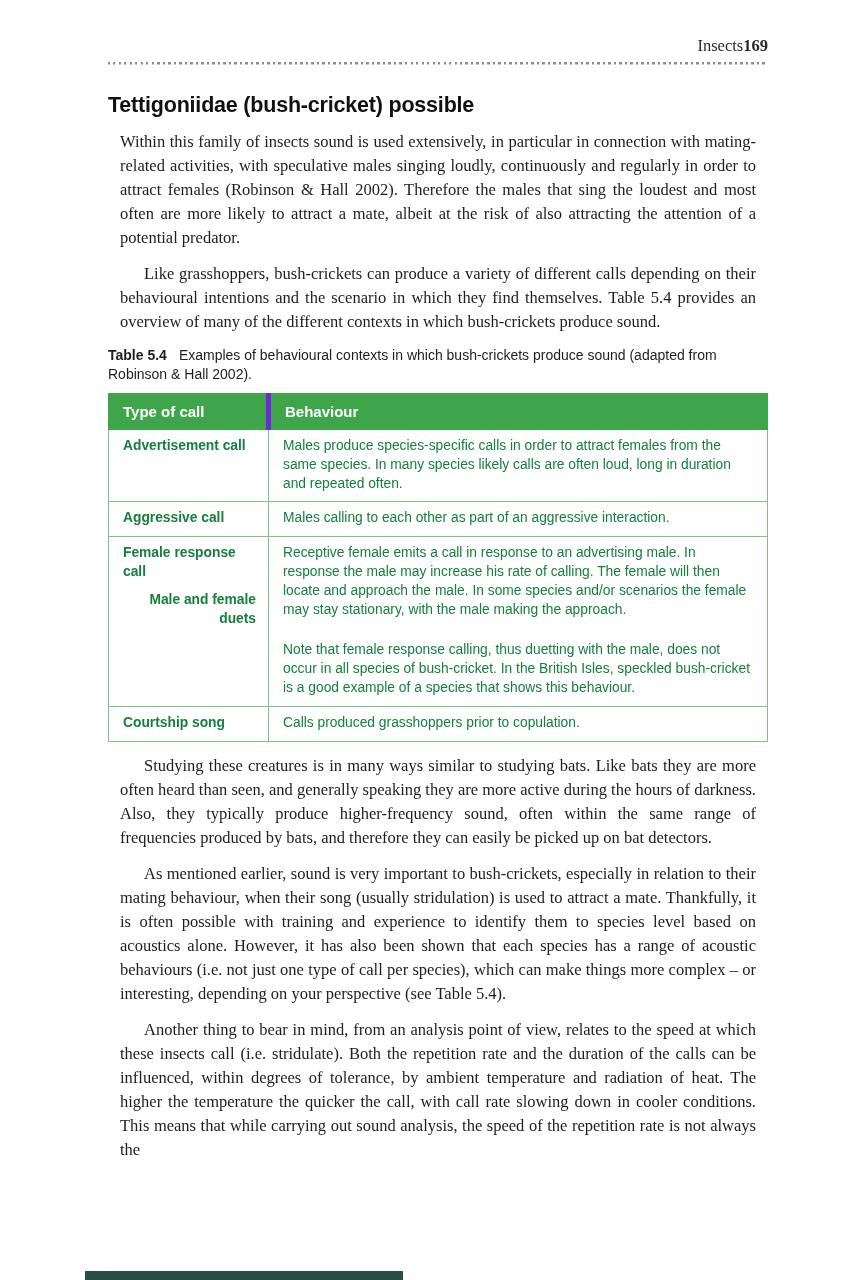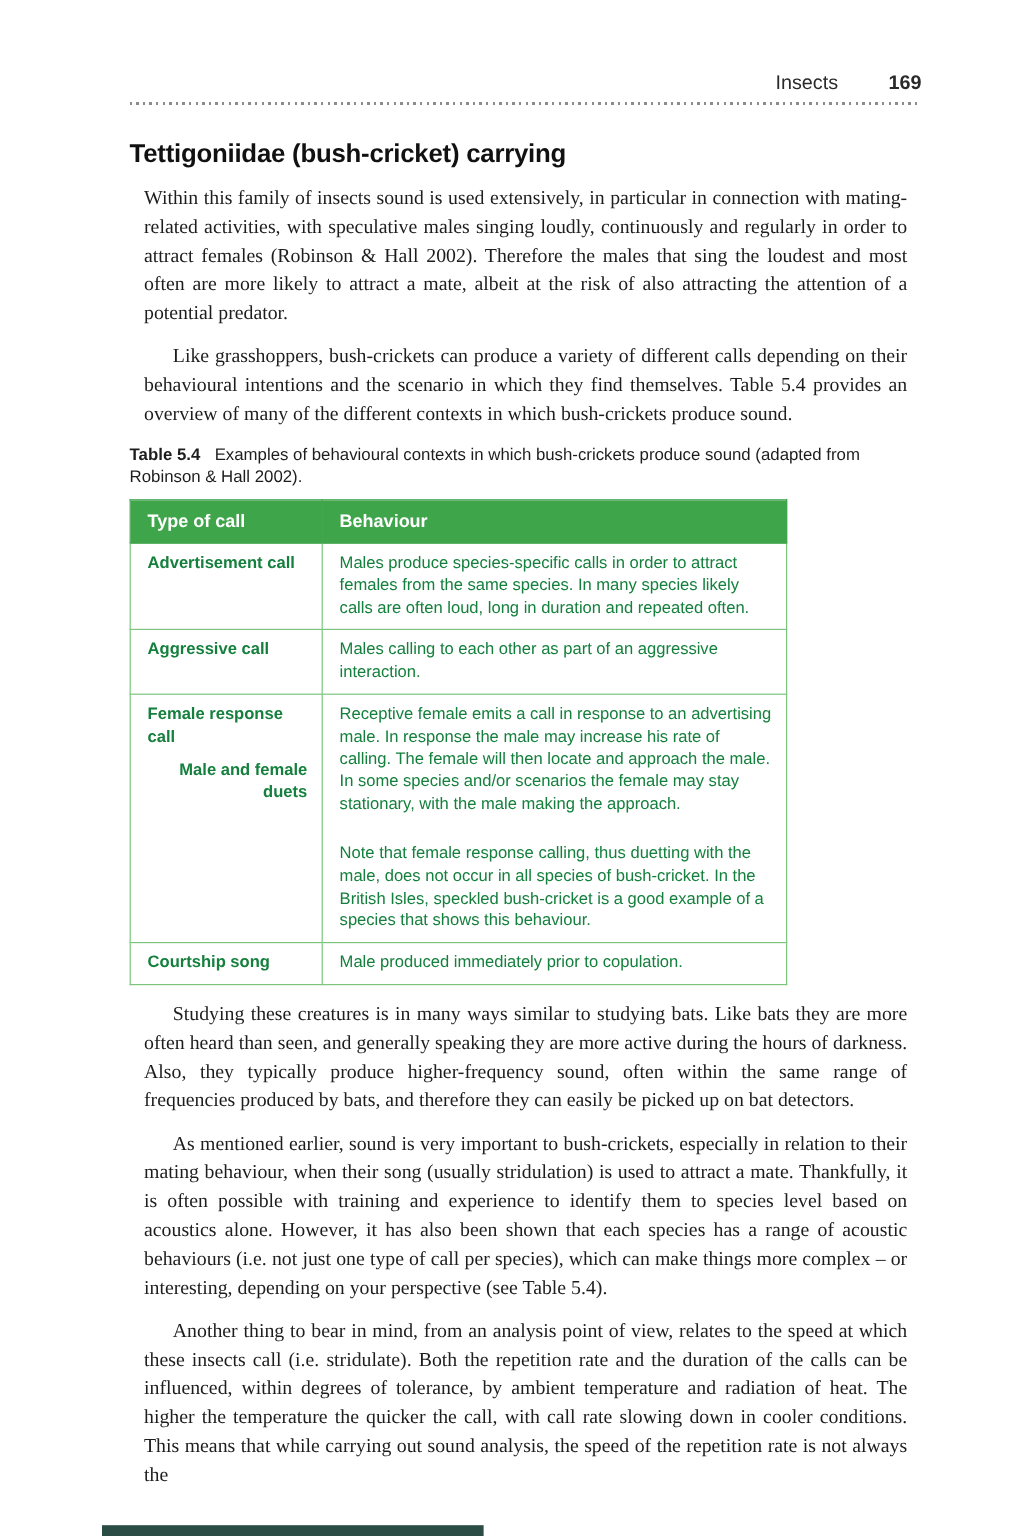--- a/index.html
+++ b/index.html
@@ -12,26 +12,25 @@
     color: #1f1f1f;
   }
   .content {
     position: absolute;
     left: 108px;
     top: 0;
     width: 660px;
   }
   
   .running-header {
-    margin-top: 60px;
+    margin-top: 36px;
     display: flex;
     justify-content: flex-end;
     align-items: baseline;
-    gap: 42px;
-    font-family: Liberation Sans, sans-serif;
+    font-family: Liberation Serif, serif;
     font-size: 16.5px;
     color: #2a2a2a;
   }
   .running-header .pagenum { font-weight: bold; }
   .dotted-rule {
     margin-top: 6px;
     height: 3px;
     background-image: repeating-linear-gradient(to right, #8c8c8c 0px, #8c8c8c 2px, transparent 2px, transparent 5.5px);
     background-size: 100% 2.5px;
     background-repeat: no-repeat;
@@ -61,37 +60,37 @@
     font-family: "Liberation Sans", sans-serif;
     font-size: 14px;
     line-height: 19px;
     color: #1d1d1d;
     text-align: left;
   }
   .table-caption .cap-label { font-weight: bold; margin-right: 12px; }
   
   table.calls-table {
     margin-top: 9px;
-    width: 548px;
+    width: 660px;
     border-collapse: collapse;
     font-family: "Liberation Sans", sans-serif;
     table-layout: fixed;
     padding-left: 12px;
   }
   table.calls-table col.c1 { width: 160px; }
   table.calls-table thead th {
     background: var(--green, #3fa54b);
     color: #ffffff;
     font-size: 15px;
     font-weight: bold;
     text-align: left;
     padding: 9px 10px 9px 14px;
     border: 1px solid var(--green, #3fa54b);
   }
-  table.calls-table thead th + th { border-left: 1px solid #6d28d9; }
+  table.calls-table thead th + th { border-left: 5px solid #6d28d9; }
   table.calls-table tbody td {
     vertical-align: top;
     border: 1px solid var(--tbl-border, #7cc57f);
     padding: 7px 12px 8px 14px;
     font-size: 13.8px;
     line-height: 18.8px;
     color: #15803d;
   }
   td.call-cell { font-weight: bold; font-size: 14px; }
   td.call-cell .call-label + .call-label { margin-top: 9px; text-align: right; }
@@ -114,21 +113,21 @@
 
 <div class="page">
   <div class="content">
 
     <div class="running-header">
       <span>Insects</span>
       <span class="pagenum">169</span>
     </div>
     <div class="dotted-rule"></div>
 
-    <h1 class="section-heading">Tettigoniidae (bush-cricket) carrying</h1>
+    <h1 class="section-heading">Tettigoniidae (bush-cricket) possible</h1>
 
     <p class="body-p">Within this family of insects sound is used extensively, in particular in connection with mating-related activities, with speculative males singing loudly, continuously and regularly in order to attract females (Robinson &amp; Hall 2002). Therefore the males that sing the loudest and most often are more likely to attract a mate, albeit at the risk of also attracting the attention of a potential predator.</p>
     <p class="body-p indent">Like grasshoppers, bush-crickets can produce a variety of different calls depending on their behavioural intentions and the scenario in which they find themselves. Table 5.4 provides an overview of many of the different contexts in which bush-crickets produce sound.</p>
 
     <div class="table-caption">
       <span class="cap-label">Table 5.4</span><span>Examples of behavioural contexts in which bush-crickets produce sound (adapted from Robinson &amp; Hall 2002).</span>
     </div>
 
     <table class="calls-table">
       <colgroup>
@@ -166,21 +165,21 @@
             <td class="behaviour-cell">
               <p>Receptive female emits a call in response to an advertising male. In response the male may increase his rate of calling. The female will then locate and approach the male. In some species and/or scenarios the female may stay stationary, with the male making the approach.</p>
               <p>Note that female response calling, thus duetting with the male, does not occur in all species of bush-cricket. In the British Isles, speckled bush-cricket is a good example of a species that shows this behaviour.</p>
             </td>
           </tr>
           <tr>
             <td class="call-cell">
               <div class="call-label">Courtship song</div>
             </td>
             <td class="behaviour-cell">
-              <p>Male produced immediately prior to copulation.</p>
+              <p>Calls produced grasshoppers prior to copulation.</p>
             </td>
           </tr>
         </tbody>
     </table>
 
     <p class="body-p indent after-table">Studying these creatures is in many ways similar to studying bats. Like bats they are more often heard than seen, and generally speaking they are more active during the hours of darkness. Also, they typically produce higher-frequency sound, often within the same range of frequencies produced by bats, and therefore they can easily be picked up on bat detectors.</p>
     <p class="body-p indent">As mentioned earlier, sound is very important to bush-crickets, especially in relation to their mating behaviour, when their song (usually stridulation) is used to attract a mate. Thankfully, it is often possible with training and experience to identify them to species level based on acoustics alone. However, it has also been shown that each species has a range of acoustic behaviours (i.e. not just one type of call per species), which can make things more complex – or interesting, depending on your perspective (see Table 5.4).</p>
     <p class="body-p indent">Another thing to bear in mind, from an analysis point of view, relates to the speed at which these insects call (i.e. stridulate). Both the repetition rate and the duration of the calls can be influenced, within degrees of tolerance, by ambient temperature and radiation of heat. The higher the temperature the quicker the call, with call rate slowing down in cooler conditions. This means that while carrying out sound analysis, the speed of the repetition rate is not always the</p>
 
   </div>

